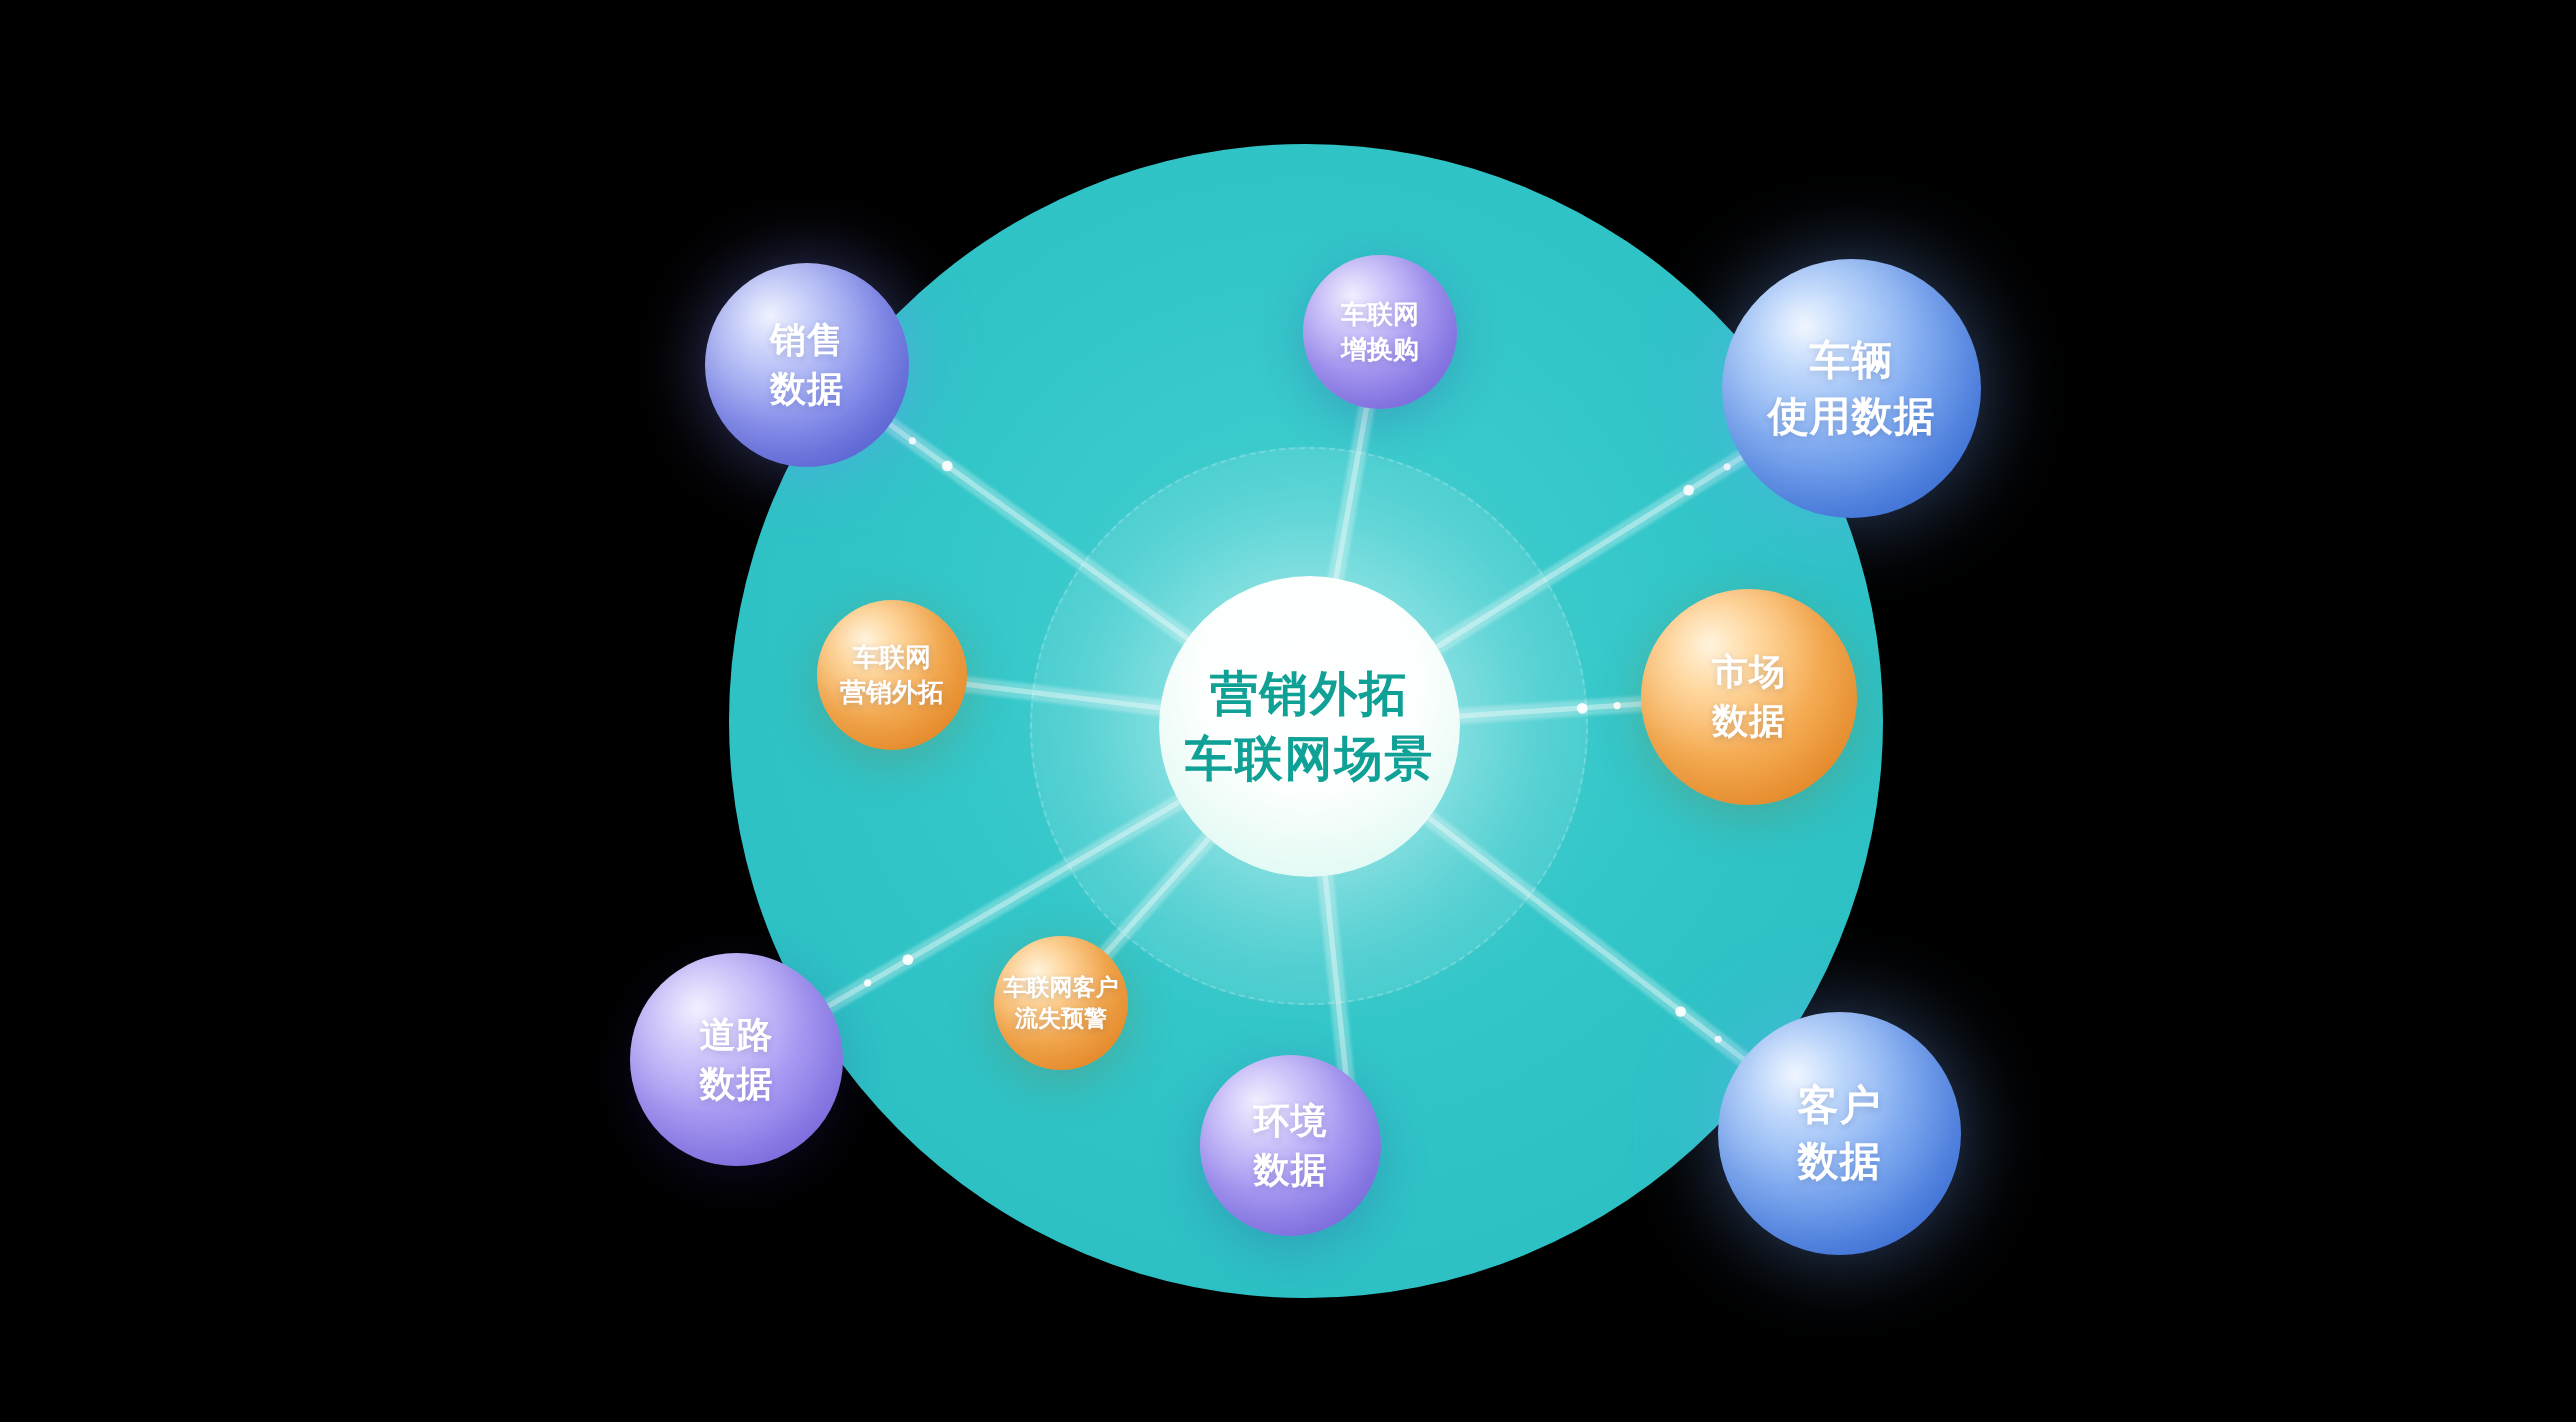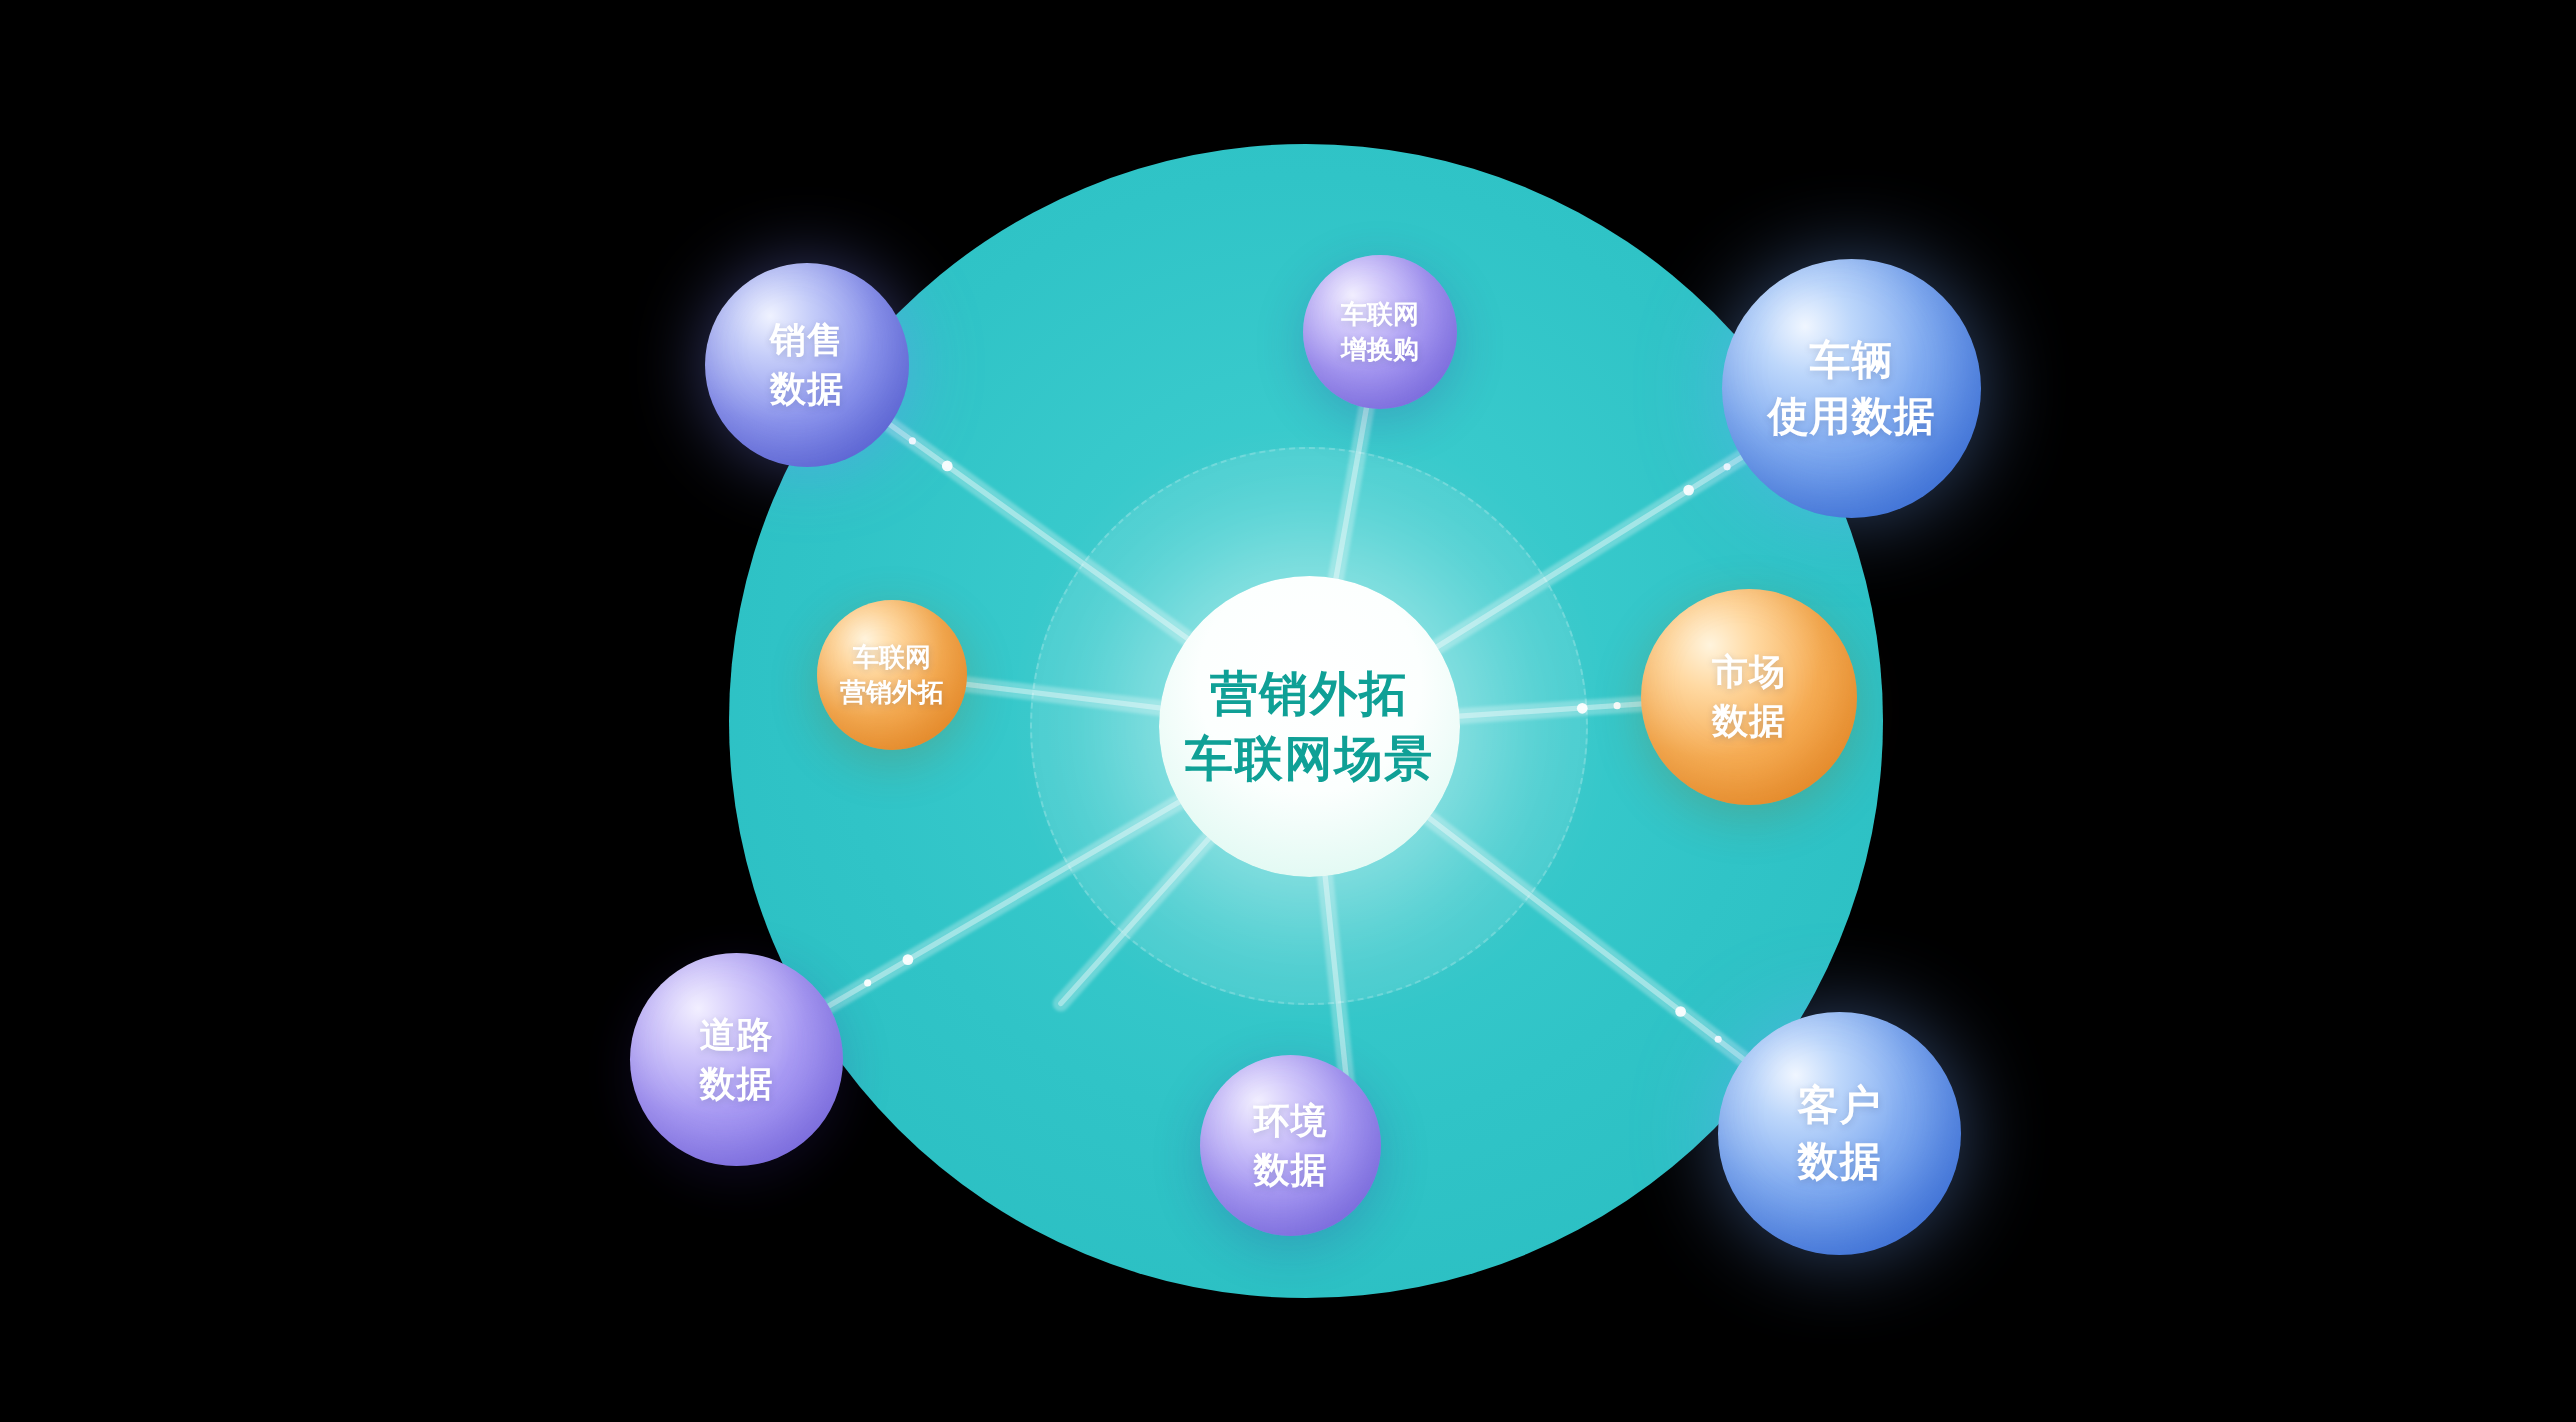--- a/index.html
+++ b/index.html
@@ -150,20 +150,26 @@
     </div>
   </div>
 
   <div class="sphere purple" style="left:630px;top:953px;width:213px;height:213px;">
     <div class="label fs-lg">
       <span>道路</span>
       <span>数据</span>
     </div>
   </div>
 
+  <div class="sphere orange" style="left:994px;top:936px;width:134px;height:134px;">
+    <div class="label fs-sm">
+      <span>车联网客户</span>
+      <span>流失预警</span>
+    </div>
+  </div>
 
   <div class="sphere purple" style="left:1200px;top:1055px;width:181px;height:181px;">
     <div class="label fs-lg">
       <span>环境</span>
       <span>数据</span>
     </div>
   </div>
 
   <div class="sphere blue" style="left:1718px;top:1012px;width:243px;height:243px;">
     <div class="label fs-xl">

